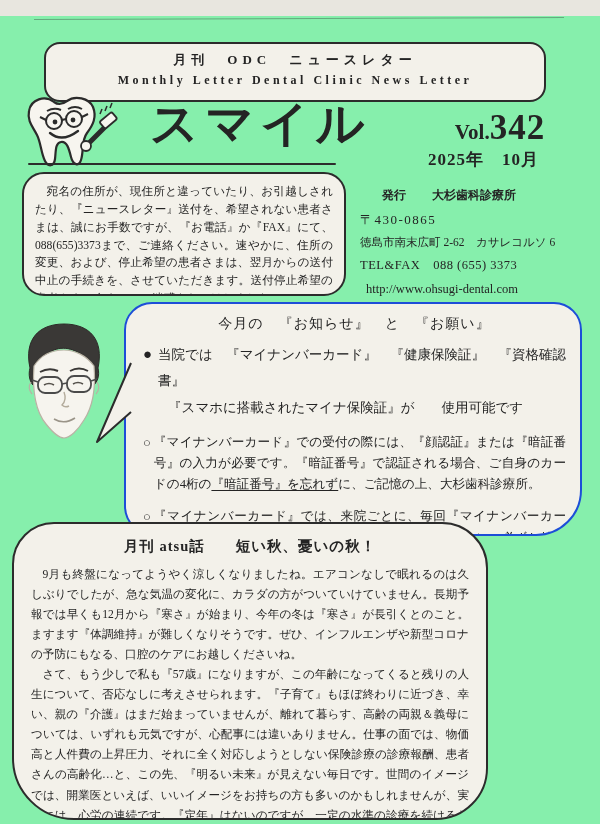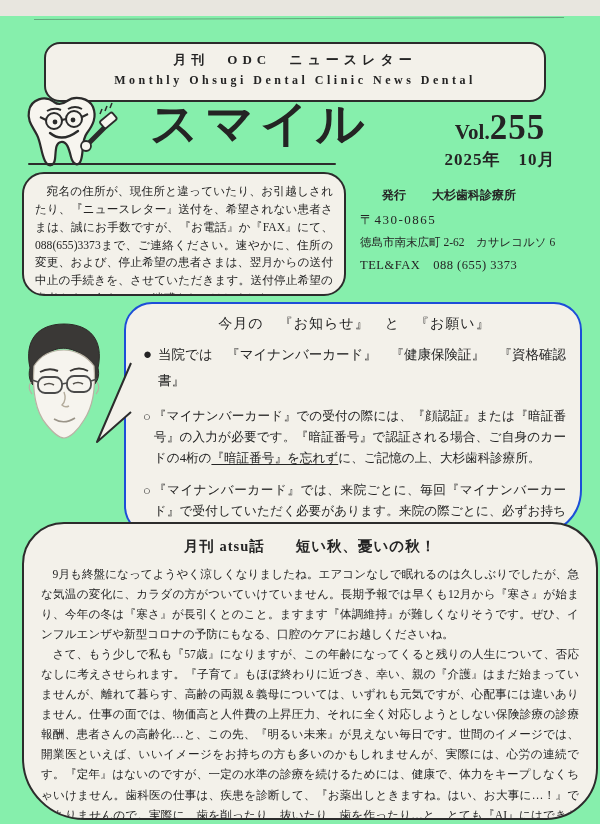--- a/index.html
+++ b/index.html
@@ -18,21 +18,21 @@
   .header-jp{font-size:13px;font-weight:bold;letter-spacing:5px;line-height:1.5;}
   .header-en{font-size:12px;font-weight:bold;letter-spacing:3.5px;line-height:1.7;}
   
   .main-title{
     left:150px;top:82px;width:290px;text-align:left;
     font-size:48px;font-weight:bold;letter-spacing:6px;line-height:1.1;
   }
   .vol{left:430px;top:92px;width:140px;text-align:center;white-space:nowrap;}
   .vol-prefix{font-size:21px;font-weight:bold;}
   .vol-number{font-size:35px;font-weight:800;letter-spacing:1px;}
-  .issue-date{left:428px;top:132px;width:144px;text-align:center;font-size:17px;font-weight:bold;letter-spacing:1px;}
+  .issue-date{left:428px;top:132px;width:144px;text-align:left;font-size:17px;font-weight:bold;letter-spacing:1px;}
   .title-rule{left:28px;top:147px;width:308px;height:2px;background:#2c2c2c;border-radius:2px;}
   
   .addr-bubble{
     left:22px;top:156px;width:324px;height:124px;box-sizing:border-box;
     border:2px solid #2c2c2c;border-radius:22px;background:#f3f1ea;
     padding:9px 11px;font-size:11.6px;line-height:1.54;text-align:justify;
     overflow:hidden;
   }
   .addr-bubble .indent{text-indent:1em;}
   
@@ -54,41 +54,41 @@
   .bullet-marker{font-size:15px;line-height:1.6;margin-right:6px;}
   .bullet-text{font-size:13.5px;line-height:1.95;}
   .bullet-line2{padding-left:10px;}
   .point-row{display:flex;align-items:flex-start;margin-top:11px;}
   .point-marker{font-size:13px;line-height:1.65;margin-right:3px;}
   .point-text{font-size:12.6px;line-height:1.68;text-align:justify;}
   .point-text u{text-underline-offset:2px;}
   .tail-svg{left:94px;top:344px;z-index:2;}
   
   .column-bubble{
-    left:22px;top:506px;width:576px;height:298px;box-sizing:border-box;
+    left:12px;top:506px;width:476px;height:298px;box-sizing:border-box;
     border:2px solid #2c2c2c;border-radius:42px 46px 52px 62px;background:#f3f1ea;
     padding:13px 17px 10px 17px;overflow:hidden;
   }
   .column-heading{text-align:center;font-size:14.5px;font-weight:bold;letter-spacing:1px;margin-bottom:9px;}
   .column-body{font-size:11.6px;line-height:1.73;text-align:justify;}
   .column-body p{margin:0;text-indent:1em;}
   
   .scan-edge{left:34px;top:2px;width:530px;height:1px;background:rgba(40,40,40,.35);transform:rotate(-0.2deg);}
   .scan-blot{left:0;top:810px;width:9px;height:14px;background:#161616;}
 </style>
 </head>
 <body>
 
 <div class="page">
 
   <div class="abs scan-edge"></div>
 
   <div class="abs header-box">
     <div class="header-jp">月刊　ODC　ニュースレター</div>
-    <div class="header-en">Monthly Ohsugi Dental Clinic News Dental</div>
+    <div class="header-en">Monthly Letter Dental Clinic News Letter</div>
   </div>
 
   <svg class="abs" style="left:16px;top:78px;" width="108" height="80" viewBox="0 0 108 80">
     <path d="M38,8 C29,1 15,5 13,17 C11,27 17,33 21,41 C25,49 25,59 29,67 C32,73 38,73 39,65 C40,57 39,49 45,48 C51,47 53,55 55,63 C57,71 63,73 65,66 C68,57 65,47 71,39 C77,31 81,23 77,13 C73,4 59,1 51,7 C47,10 42,11 38,8 Z" fill="#f7f5ef" stroke="#2b2b2b" stroke-width="2.2" stroke-linejoin="round"></path>
     <path d="M31,17 Q38,13 45,16" fill="none" stroke="#2b2b2b" stroke-width="2"></path>
     <path d="M52,15 Q59,11 66,15" fill="none" stroke="#2b2b2b" stroke-width="2"></path>
     <circle cx="38" cy="27" r="8" fill="none" stroke="#2b2b2b" stroke-width="2"></circle>
     <circle cx="58" cy="25" r="8" fill="none" stroke="#2b2b2b" stroke-width="2"></circle>
     <line x1="46" y1="26" x2="50" y2="25" stroke="#2b2b2b" stroke-width="2"></line>
     <line x1="30" y1="26" x2="24" y2="23" stroke="#2b2b2b" stroke-width="2"></line>
@@ -96,33 +96,34 @@
     <circle cx="39" cy="28" r="2.4" fill="#2b2b2b"></circle>
     <circle cx="57" cy="26" r="2.4" fill="#2b2b2b"></circle>
     <path d="M34,39 Q46,49 62,37" fill="none" stroke="#2b2b2b" stroke-width="2.4" stroke-linecap="round"></path>
     <path d="M70,52 L88,34" stroke="#2b2b2b" stroke-width="5" stroke-linecap="round"></path>
     <rect x="84" y="22" width="16" height="9" rx="2" transform="rotate(-40 92 26)" fill="#f7f5ef" stroke="#2b2b2b" stroke-width="1.8"></rect>
     <path d="M84,20 l2,-5 M89,17 l2,-5 M94,14 l2,-5" stroke="#2b2b2b" stroke-width="1.5"></path>
     <circle cx="70" cy="52" r="5" fill="#f7f5ef" stroke="#2b2b2b" stroke-width="1.8"></circle>
   </svg>
 
   <div class="abs main-title">スマイル</div>
-  <div class="abs vol"><span class="vol-prefix">Vol.</span><span class="vol-number">255</span></div>
+  <div class="abs vol"><span class="vol-prefix">Vol.</span><span class="vol-number">342</span></div>
   <div class="abs issue-date">2025年　10月</div>
   <div class="abs title-rule"></div>
 
   <div class="abs addr-bubble">
     <div class="indent">宛名の住所が、現住所と違っていたり、お引越しされたり、『ニュースレター』送付を、希望されない患者さまは、誠にお手数ですが、『お電話』か『FAX』にて、088(655)3373まで、ご連絡ください。速やかに、住所の変更、および、停止希望の患者さまは、翌月からの送付中止の手続きを、させていただきます。送付停止希望の患者さま、今まで、ご迷惑をおかけしました。</div>
   </div>
 
   <div class="abs publisher">
     <div class="pub-row1"><span>発行</span><span class="gap"></span><span>大杉歯科診療所</span></div>
     <div class="pub-postal">〒430-0865</div>
     <div class="pub-address">徳島市南末広町 2-62　カサレコルソ 6</div>
     <div class="pub-tel">TEL&amp;FAX　088 (655) 3373</div>
+    <div class="pub-url">http://www.ohsugi-dental.com</div>
   </div>
 
   <svg class="abs" style="left:16px;top:300px;" width="96" height="134" viewBox="0 0 96 134">
     <path d="M14,52 C8,24 22,8 48,8 C74,8 88,24 82,52 C84,60 81,66 78,69 C76,56 72,45 66,39 C54,30 40,30 30,39 C23,45 19,57 17,69 C14,66 12,59 14,52 Z" fill="#3a3836" stroke="#2c2a28" stroke-width="1"></path>
     <path d="M18,50 C16,78 20,96 30,108 C38,118 43,122 48,122 C54,122 62,114 68,104 C76,92 80,74 78,50 C70,39 58,34 48,34 C36,34 25,39 18,50 Z" fill="#f6f4ee" stroke="#b9b2a4" stroke-width="1.2"></path>
     <path d="M15,66 q-4,6 1,12" fill="none" stroke="#b9b2a4" stroke-width="1.2"></path>
     <path d="M81,66 q4,6 -1,12" fill="none" stroke="#b9b2a4" stroke-width="1.2"></path>
     <path d="M24,56 Q33,51 42,55" fill="none" stroke="#3a3836" stroke-width="2"></path>
     <path d="M54,55 Q63,50 72,55" fill="none" stroke="#3a3836" stroke-width="2"></path>
     <rect x="22" y="61" width="24" height="16" rx="7" fill="none" stroke="#4a4a4a" stroke-width="1.8"></rect>
@@ -135,20 +136,21 @@
     <path d="M48,76 q3,8 -2,13 q3,3 7,1" fill="none" stroke="#b3ab9b" stroke-width="1.4"></path>
     <path d="M38,103 q10,6 21,-1" fill="none" stroke="#9a9488" stroke-width="1.6"></path>
   </svg>
 
   <div class="abs announce-bubble">
     <div class="announce-heading">今月の　『お知らせ』　と　『お願い』</div>
     <div class="bullet-row">
       <span class="bullet-marker">●</span>
       <div class="bullet-text">
         <div>当院では　『マイナンバーカード』　『健康保険証』　『資格確認書』</div>
+        <div class="bullet-line2">『スマホに搭載されたマイナ保険証』が　　使用可能です</div>
       </div>
     </div>
     <div class="point-row">
       <span class="point-marker">○</span>
       <div class="point-text"><span>『マイナンバーカード』での受付の際には、『顔認証』または『暗証番号』の入力が必要です。『暗証番号』で認証される場合、ご自身のカードの4桁の</span><u>『暗証番号』を忘れず</u><span>に、ご記憶の上、大杉歯科診療所。</span></div>
     </div>
     <div class="point-row">
       <span class="point-marker">○</span>
       <div class="point-text">『マイナンバーカード』では、来院ごとに、毎回『マイナンバーカード』で受付していただく必要があります。来院の際ごとに、必ずお持ちください。</div>
     </div>

